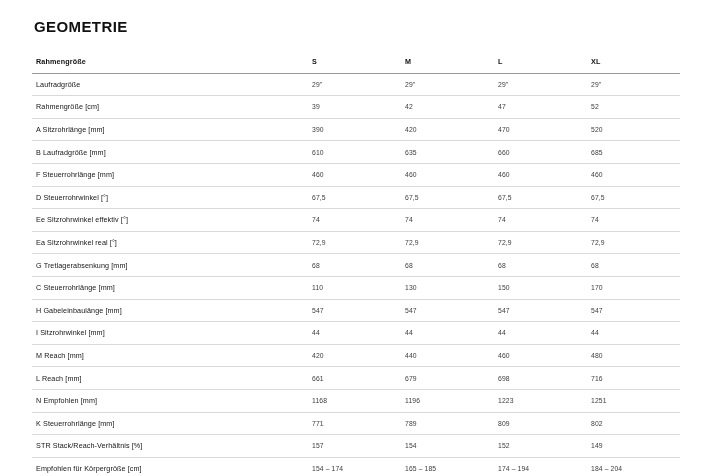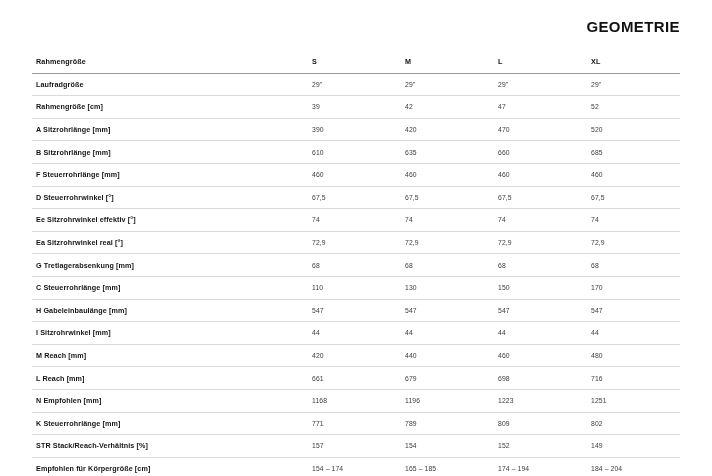--- a/index.html
+++ b/index.html
@@ -20,21 +20,20 @@
     height: 476px;
     box-sizing: border-box;
     padding: 18px 32px 0 32px;
   }
   .page-title {
     font-size: 15px;
     font-weight: bold;
     letter-spacing: 0.4px;
     color: #111111;
     margin: 0 0 16px 2px;
-    text-align: right;
   }
   table.geo {
     width: 648px;
     border-collapse: collapse;
     table-layout: fixed;
   }
   table.geo col.c-label { width: 276px; }
   table.geo col.c-size  { width: 93px; }
   table.geo th, table.geo td {
     text-align: left;
@@ -56,21 +55,21 @@
   }
   table.geo thead th.h-size {
     font-size: 7.2px;
     font-weight: bold;
     color: #111111;
     letter-spacing: 0.15px;
     padding-left: 4px;
   }
   table.geo tbody td.t-label {
     font-size: 7.2px;
-    font-weight: bold;
+    font-weight: normal;
     color: #141414;
     letter-spacing: 0.1px;
     padding-left: 4px;
   }
   table.geo tbody td.t-val {
     font-size: 6.8px;
     color: #3c3c3c;
     padding-left: 4px;
     letter-spacing: 0.1px;
   }
@@ -117,21 +116,21 @@
         <td class="t-val">52</td>
       </tr>
       <tr>
         <td class="t-label">A Sitzrohrlänge [mm]</td>
         <td class="t-val">390</td>
         <td class="t-val">420</td>
         <td class="t-val">470</td>
         <td class="t-val">520</td>
       </tr>
       <tr>
-        <td class="t-label">B Sitzrohrlänge [mm]</td>
+        <td class="t-label">B Laufradgröße [mm]</td>
         <td class="t-val">610</td>
         <td class="t-val">635</td>
         <td class="t-val">660</td>
         <td class="t-val">685</td>
       </tr>
       <tr>
         <td class="t-label">F Steuerrohrlänge [mm]</td>
         <td class="t-val">460</td>
         <td class="t-val">460</td>
         <td class="t-val">460</td>

